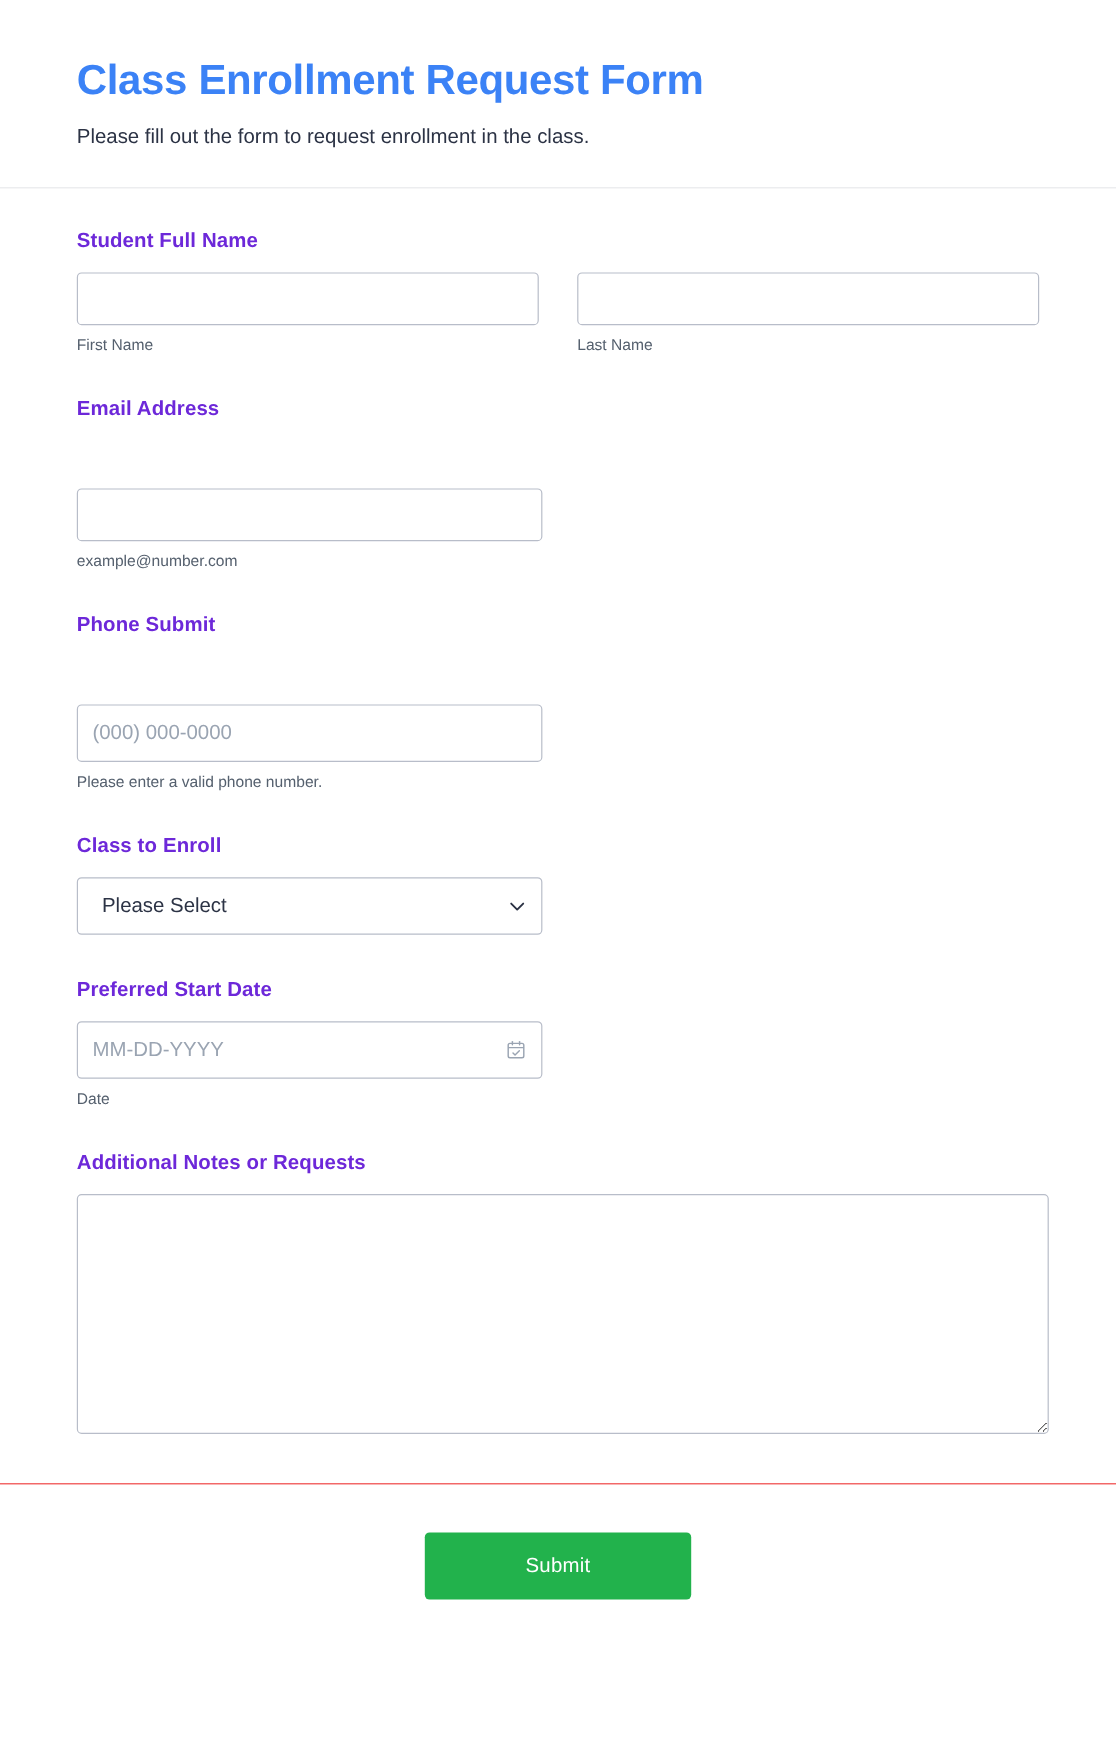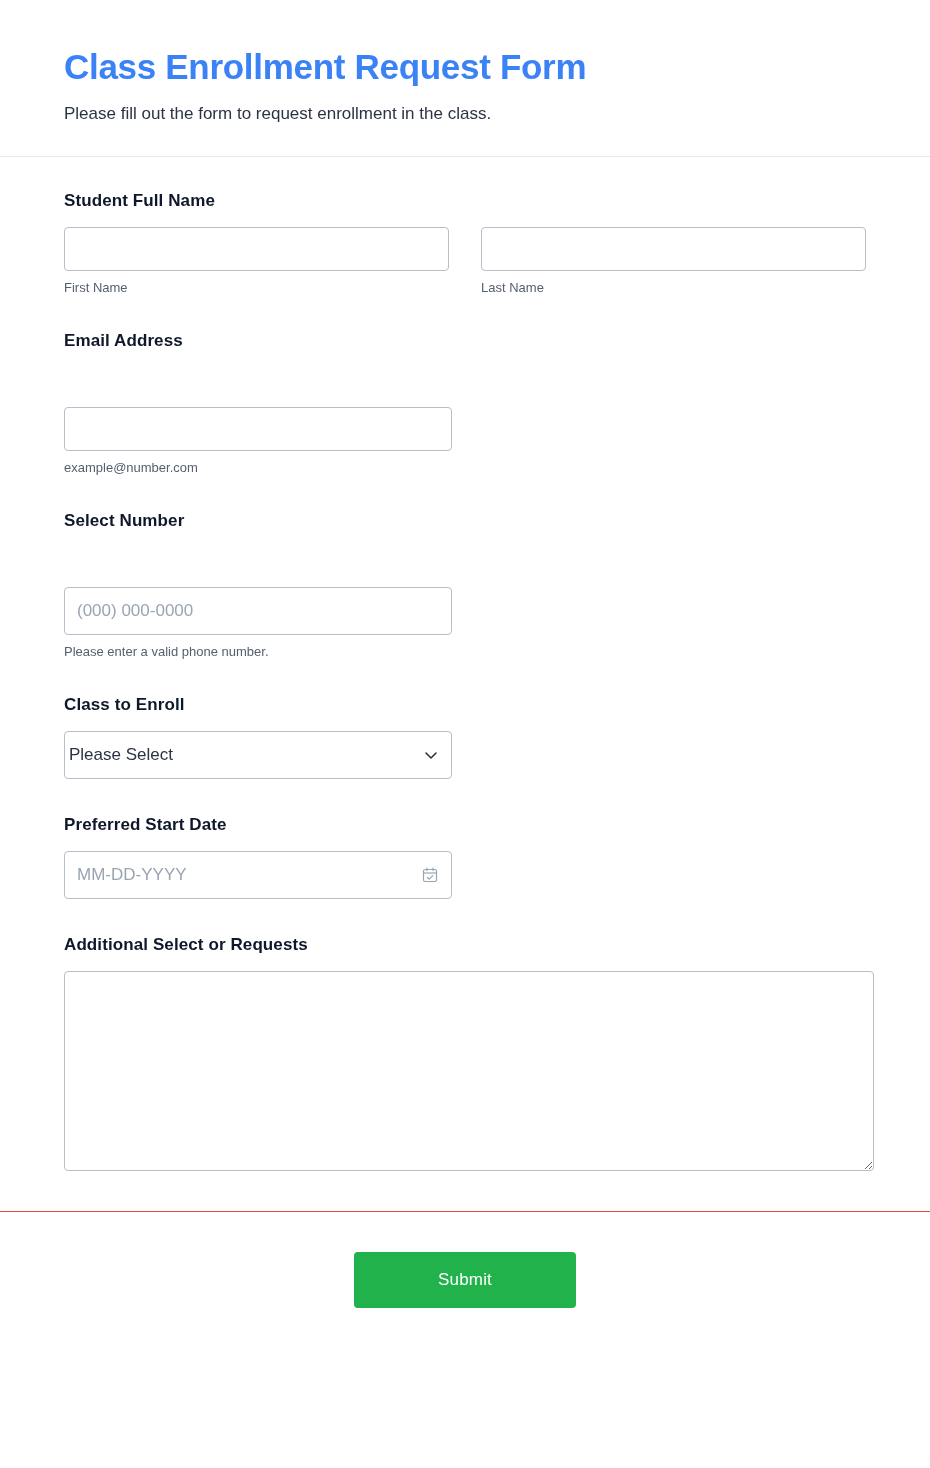--- a/index.html
+++ b/index.html
@@ -46,21 +46,21 @@
     padding: 34px 64px 0 64px;
     box-sizing: border-box;
   }
   .field-block {
     margin-bottom: 36px;
   }
   .field-label {
     display: block;
     font-size: 17px;
     font-weight: bold;
-    color: #0f172a;
+    color: #6d28d9;
     margin: 0 0 16px 0;
     letter-spacing: 0.1px;
   }
   .sub-label {
     display: block;
     font-size: 13px;
     color: #55606e;
     margin-top: 9px;
     font-weight: normal;
   }
@@ -103,21 +103,21 @@
   .w-388 { width: 388px; margin-top: 40px; }
 
   
   .select-wrap {
     position: relative;
     width: 388px;
   }
   select {
     width: 100%;
     height: 48px;
-    padding: 0 38px 0 4px;
+    padding: 0 38px 0 20px;
     font-size: 17px;
     -webkit-appearance: none;
     -moz-appearance: none;
     appearance: none;
     background: #ffffff;
   }
   .chev {
     position: absolute;
     right: 14px;
     top: 50%;
@@ -206,21 +206,21 @@
       </div>
     </div>
 
     <div class="field-block">
       <span class="field-label">Email Address</span>
       <input type="text" class="w-388" placeholder="" style="">
       <span class="sub-label">example@number.com</span>
     </div>
 
     <div class="field-block">
-      <span class="field-label">Select Number</span>
+      <span class="field-label">Phone Submit</span>
       <input type="text" class="w-388" style="height: 48px; font-size: 17px;" placeholder="(000) 000-0000">
       <span class="sub-label">Please enter a valid phone number.</span>
     </div>
 
     <div class="field-block">
       <span class="field-label">Class to Enroll</span>
       <div class="select-wrap">
         <select>
           <option>Please Select</option>
         </select>
@@ -239,24 +239,25 @@
         <span class="cal-icon">
           <svg viewBox="0 0 16 16" width="16" height="16" aria-hidden="true">
             <rect x="1.5" y="2.5" width="13" height="12" rx="1.5" fill="none" stroke="#9aa4b2" stroke-width="1.2"></rect>
             <line x1="1.5" y1="6" x2="14.5" y2="6" stroke="#9aa4b2" stroke-width="1.2"></line>
             <line x1="5" y1="1" x2="5" y2="3.6" stroke="#9aa4b2" stroke-width="1.2" stroke-linecap="round"></line>
             <line x1="11" y1="1" x2="11" y2="3.6" stroke="#9aa4b2" stroke-width="1.2" stroke-linecap="round"></line>
             <path d="M5.5 10.5 L7.2 12.2 L10.8 8.6" fill="none" stroke="#9aa4b2" stroke-width="1.2" stroke-linecap="round" stroke-linejoin="round"></path>
           </svg>
         </span>
       </div>
-    </div>
-
-    <div class="field-block">
-      <span class="field-label">Additional Select or Requests</span>
+      <span class="sub-label">Date</span>
+    </div>
+
+    <div class="field-block">
+      <span class="field-label">Additional Notes or Requests</span>
       <textarea placeholder="" style=""></textarea>
     </div>
 
   </div>
 
   <div class="form-footer">
     <button class="submit-btn" type="button">Submit</button>
   </div>
 
 </div>

